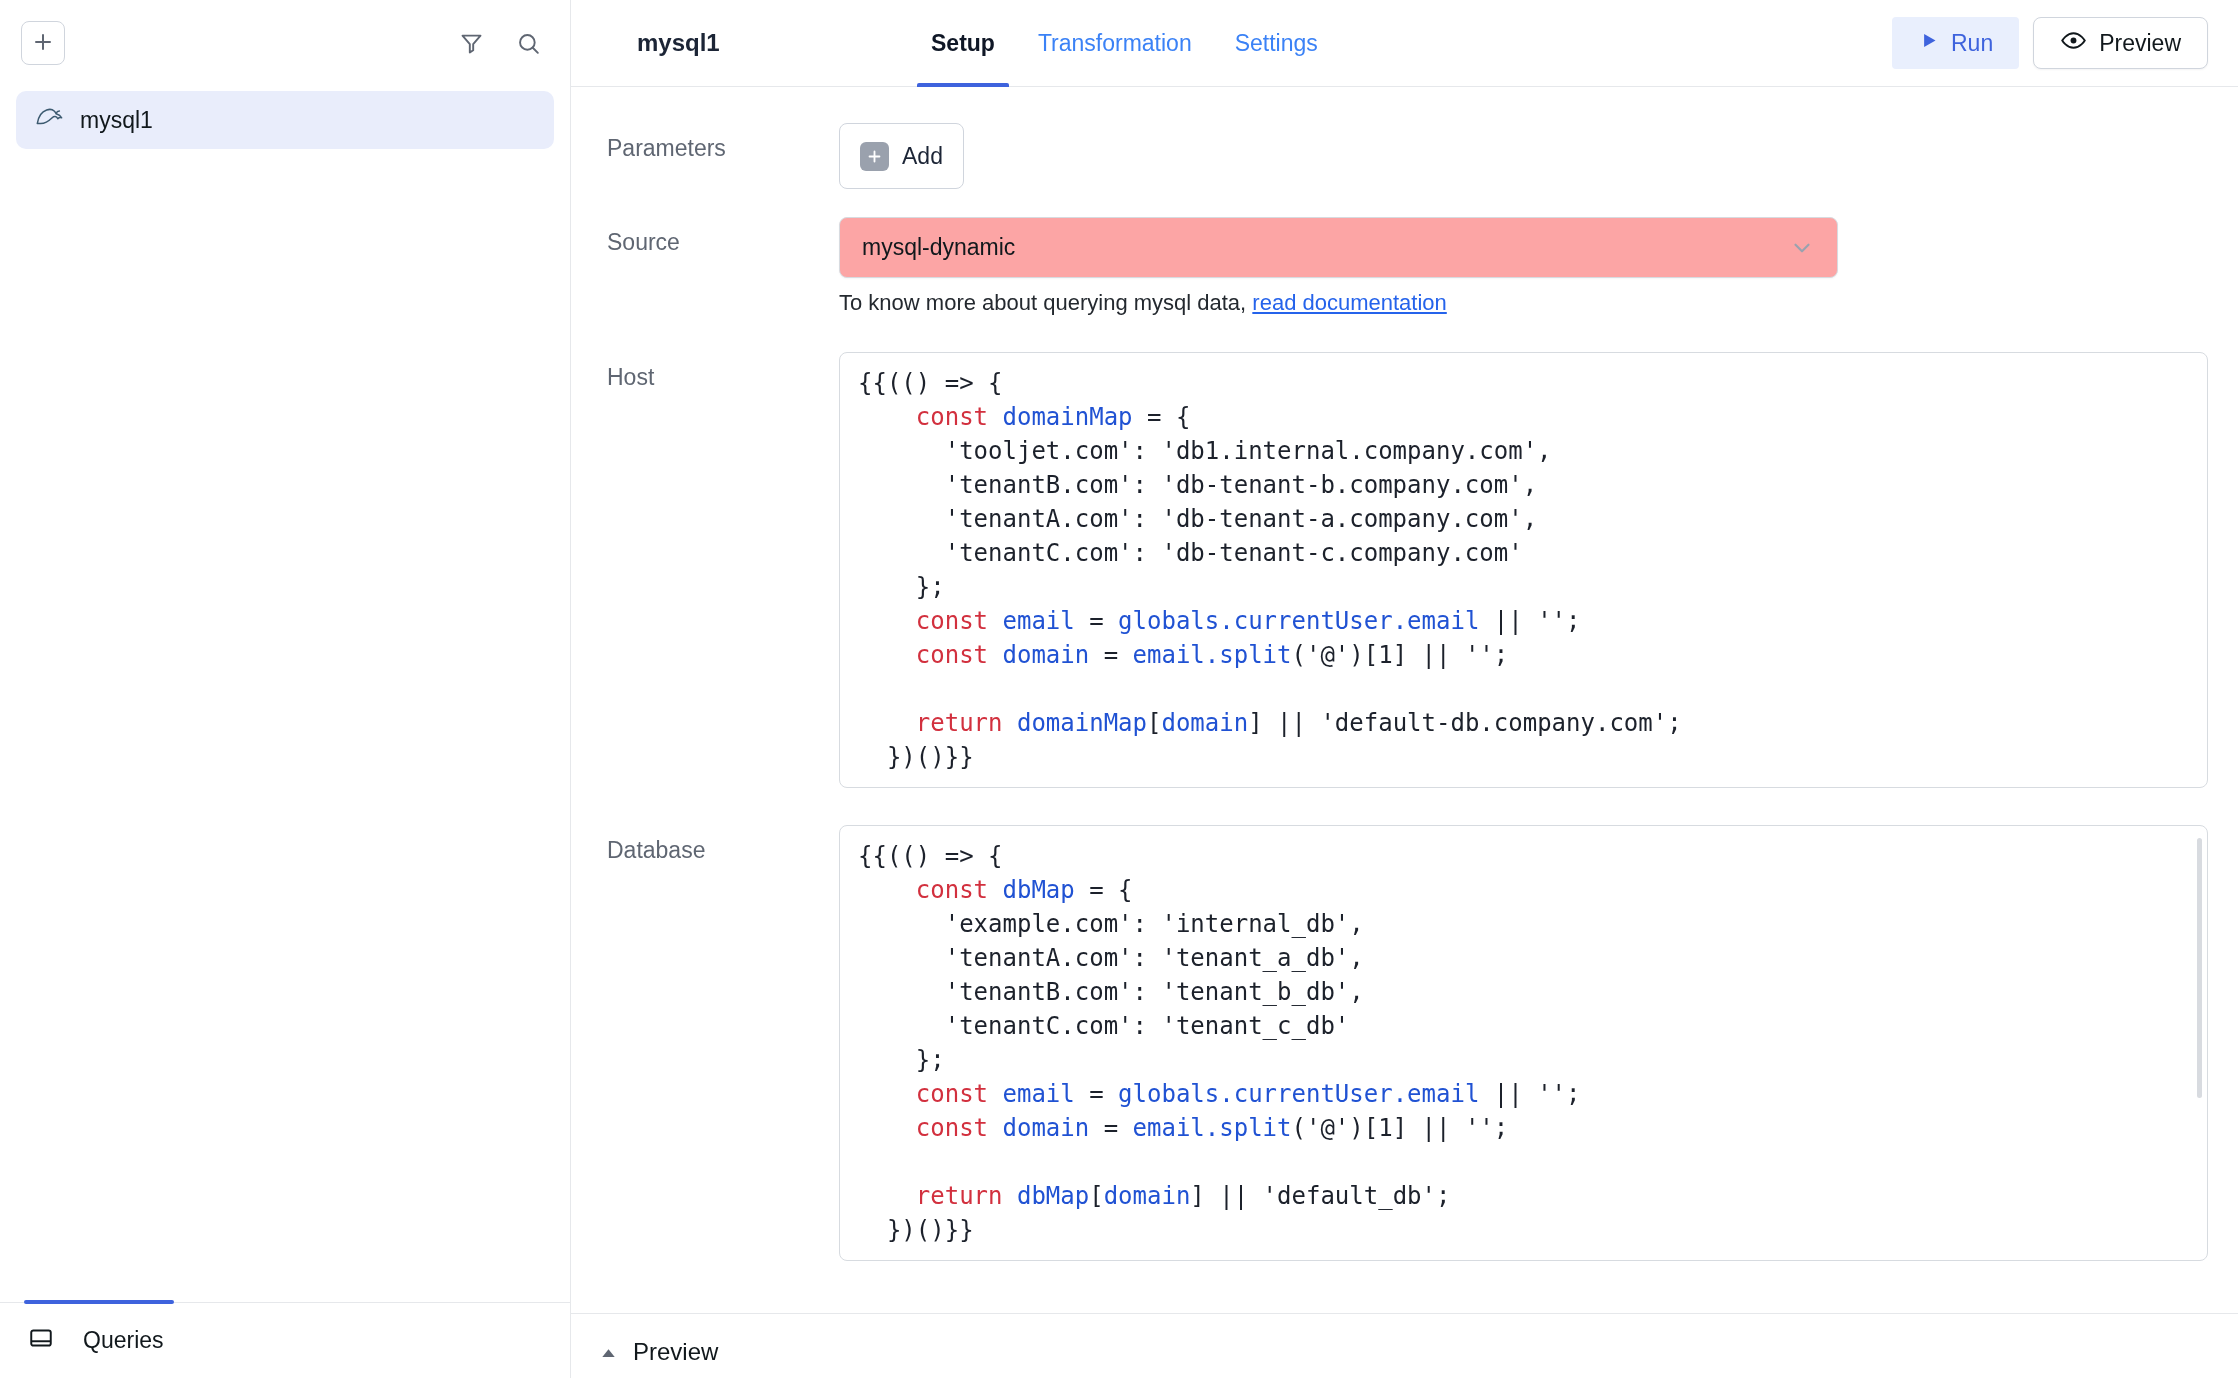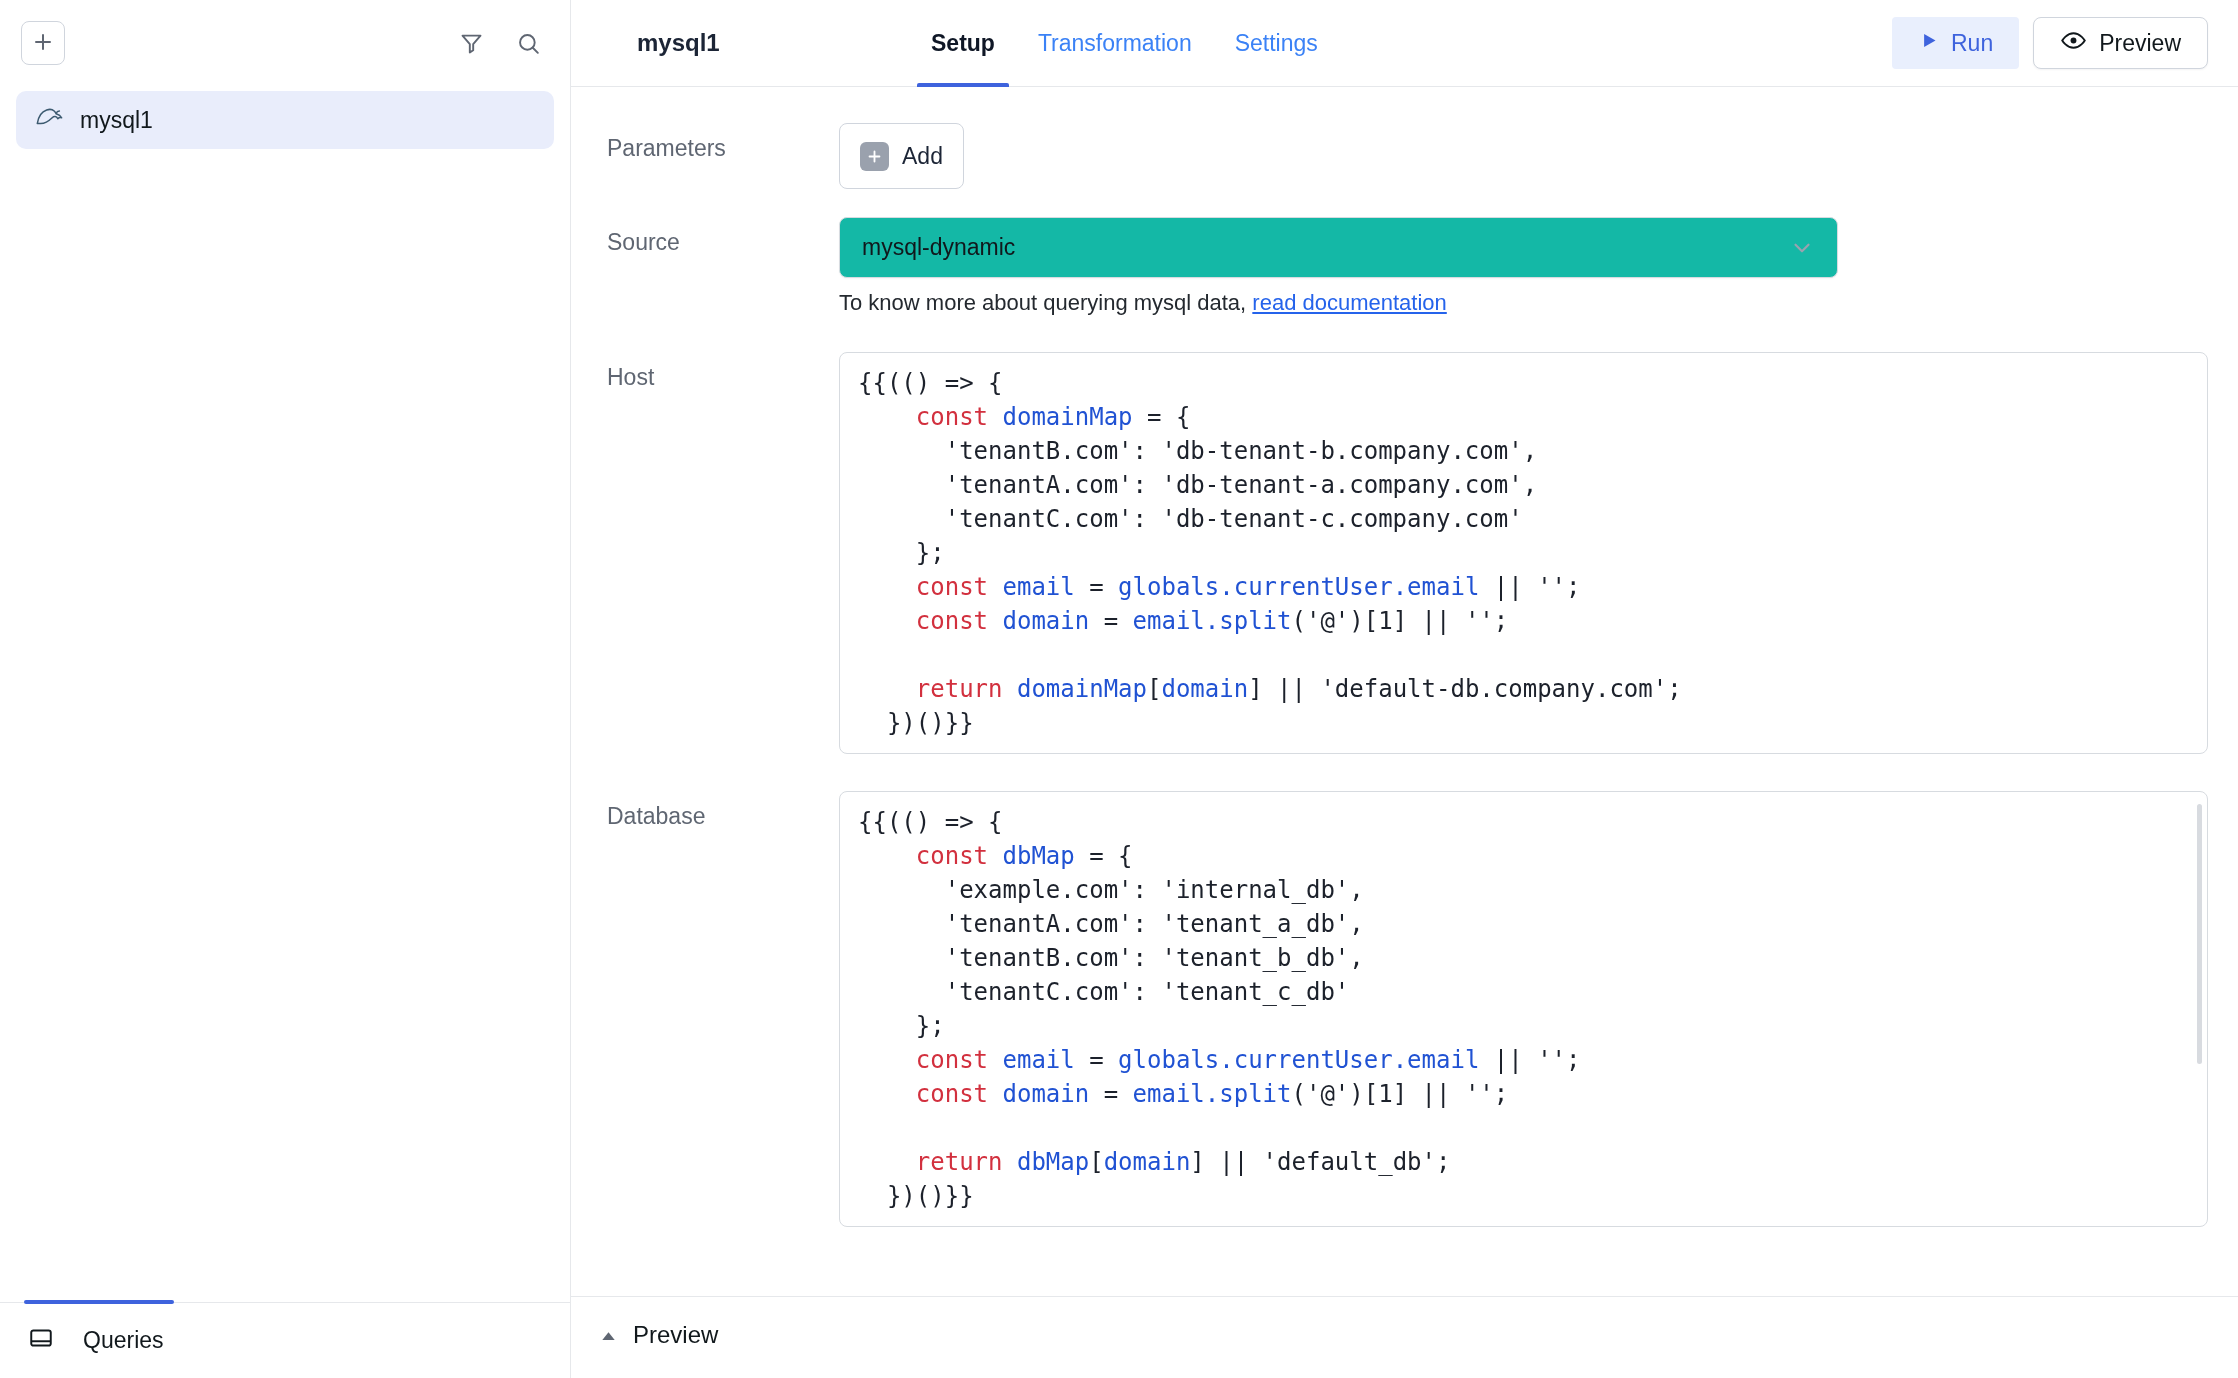--- a/index.html
+++ b/index.html
@@ -32,21 +32,21 @@
   .btn-preview{display:flex;align-items:center;gap:12px;background:#fff;border:1px solid #d0d5dd;border-radius:8px;height:52px;padding:0 26px;font-size:23px;font-weight:500;color:#11181c;cursor:pointer;box-shadow:0 1px 2px rgba(16,24,40,.05)}
 
   .content{padding:36px 30px 0 36px;flex:1 0 auto}
   .form-row{display:flex;align-items:flex-start}
   .form-label{width:232px;min-width:232px;font-size:23px;color:#5f6672;padding-top:12px}
   .field-col{flex:1;min-width:0}
 
   .btn-add{display:flex;align-items:center;gap:13px;background:#fff;border:1px solid #d0d5dd;border-radius:8px;height:66px;padding:0 20px;font-size:23px;font-weight:500;color:#1c2536;cursor:pointer}
   .add-chip{width:29px;height:29px;border-radius:6px;background:#9aa1ad;display:flex;align-items:center;justify-content:center}
 
-  .select{width:999px;height:61px;border:1px solid #d7dbe0;border-radius:8px;background:#14b8a6;display:flex;align-items:center;padding:0 22px;font-size:23px;color:#11181c;cursor:pointer;box-shadow:0 1px 2px rgba(16,24,40,.04)}
+  .select{width:999px;height:61px;border:1px solid #d7dbe0;border-radius:8px;background:#fca5a5;display:flex;align-items:center;padding:0 22px;font-size:23px;color:#11181c;cursor:pointer;box-shadow:0 1px 2px rgba(16,24,40,.04)}
   .select .chev{margin-left:auto;display:flex}
   .help-text{margin-top:12px;font-size:22px;color:#24292f}
   .help-text a{color:#2563eb;text-decoration:underline;cursor:pointer}
 
   .code-box{width:1369px;border:1px solid #d7dbe0;border-radius:8px;background:#fff;padding:13px 18px;font-family:"DejaVu Sans Mono","Liberation Mono",monospace;font-size:24px;line-height:34px;position:relative;overflow:hidden;cursor:text}
   .code-line{white-space:pre}
   .tok-p{color:#1c212b}
   .tok-k{color:#d2303e}
   .tok-v{color:#2052d3}
   .scroll-thumb{position:absolute;right:5px;top:12px;width:5px;height:60%;background:#d8dbe0;border-radius:3px}
@@ -184,20 +184,21 @@
           </div>
         </div>
       </div>
 
       <div class="form-row row-gap-c">
         <div class="form-label">Host</div>
         <div class="field-col">
           <div class="code-box">
               <div class="code-line"><span class="tok-p">{{(() =&gt; {</span></div>
               <div class="code-line"><span class="tok-p">    </span><span class="tok-k">const</span><span class="tok-p"> </span><span class="tok-v">domainMap</span><span class="tok-p"> = {</span></div>
+              <div class="code-line"><span class="tok-p">      'tooljet.com': 'db1.internal.company.com',</span></div>
               <div class="code-line"><span class="tok-p">      'tenantB.com': 'db-tenant-b.company.com',</span></div>
               <div class="code-line"><span class="tok-p">      'tenantA.com': 'db-tenant-a.company.com',</span></div>
               <div class="code-line"><span class="tok-p">      'tenantC.com': 'db-tenant-c.company.com'</span></div>
               <div class="code-line"><span class="tok-p">    };</span></div>
               <div class="code-line"><span class="tok-p">    </span><span class="tok-k">const</span><span class="tok-p"> </span><span class="tok-v">email</span><span class="tok-p"> = </span><span class="tok-v">globals.currentUser.email</span><span class="tok-p"> || '';</span></div>
               <div class="code-line"><span class="tok-p">    </span><span class="tok-k">const</span><span class="tok-p"> </span><span class="tok-v">domain</span><span class="tok-p"> = </span><span class="tok-v">email.split</span><span class="tok-p">('@')[1] || '';</span></div>
               <div class="code-line">&nbsp;</div>
               <div class="code-line"><span class="tok-p">    </span><span class="tok-k">return</span><span class="tok-p"> </span><span class="tok-v">domainMap</span><span class="tok-p">[</span><span class="tok-v">domain</span><span class="tok-p">] || 'default-db.company.com';</span></div>
               <div class="code-line"><span class="tok-p">  })()}}</span></div>
             </div>

